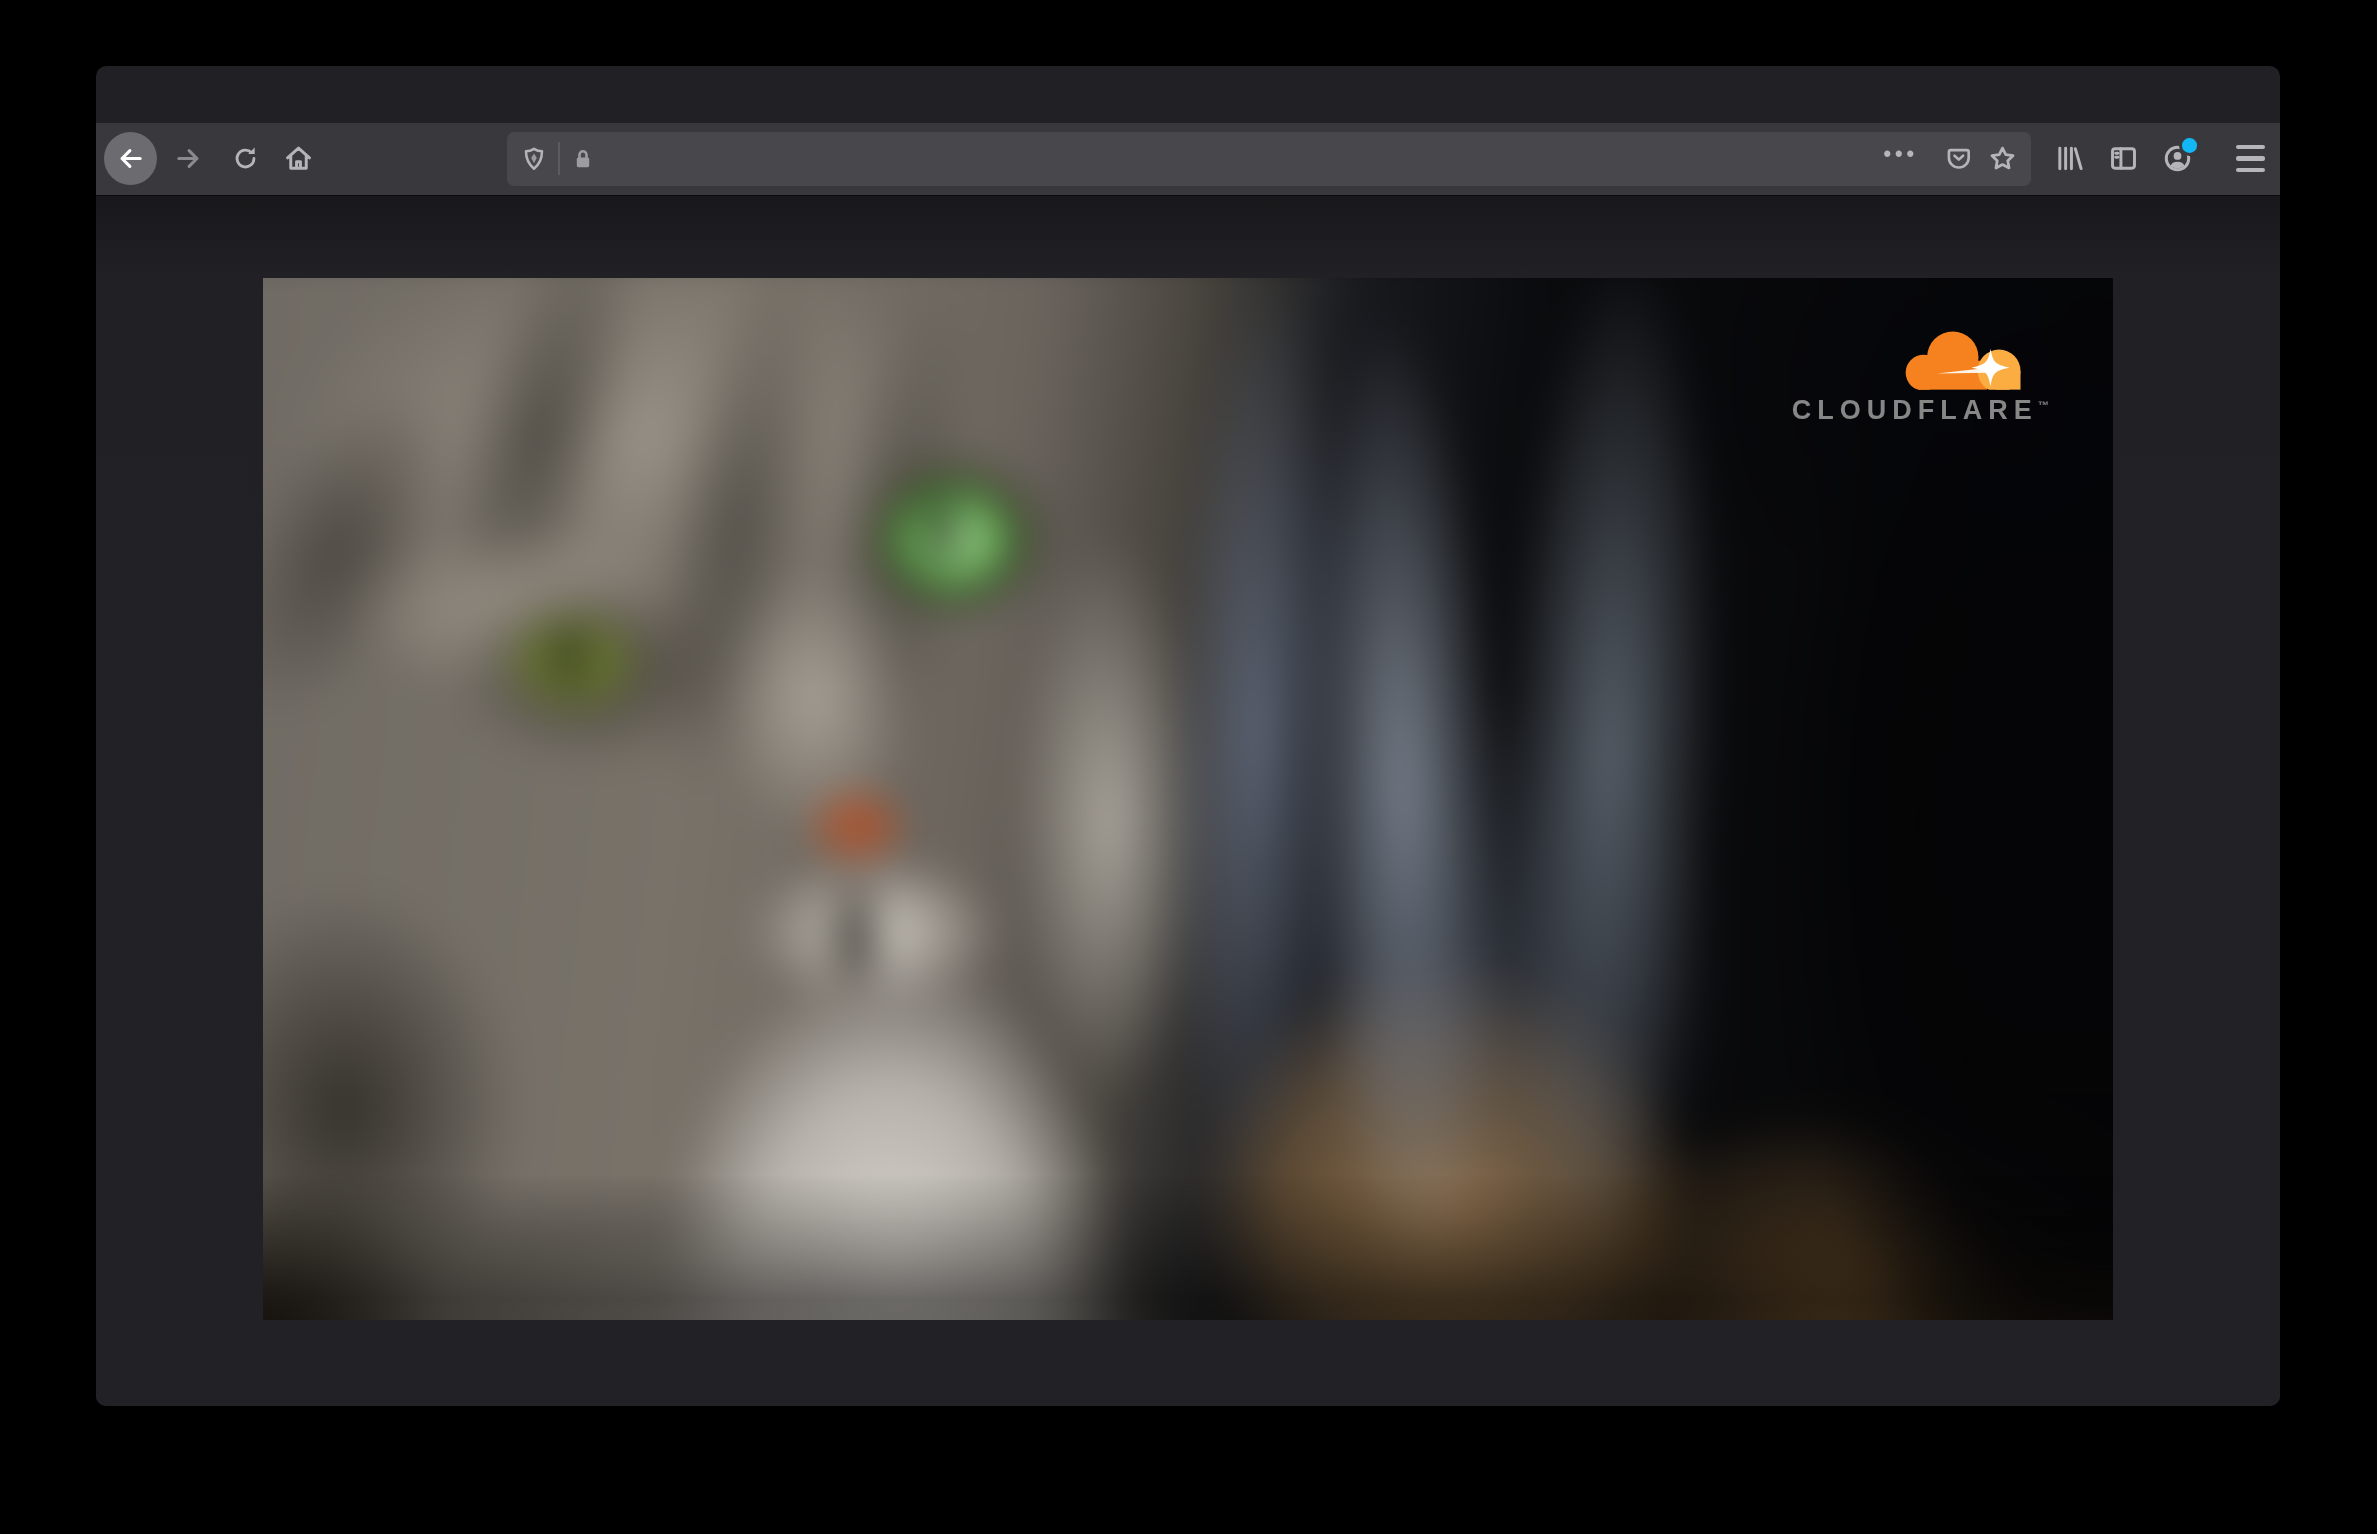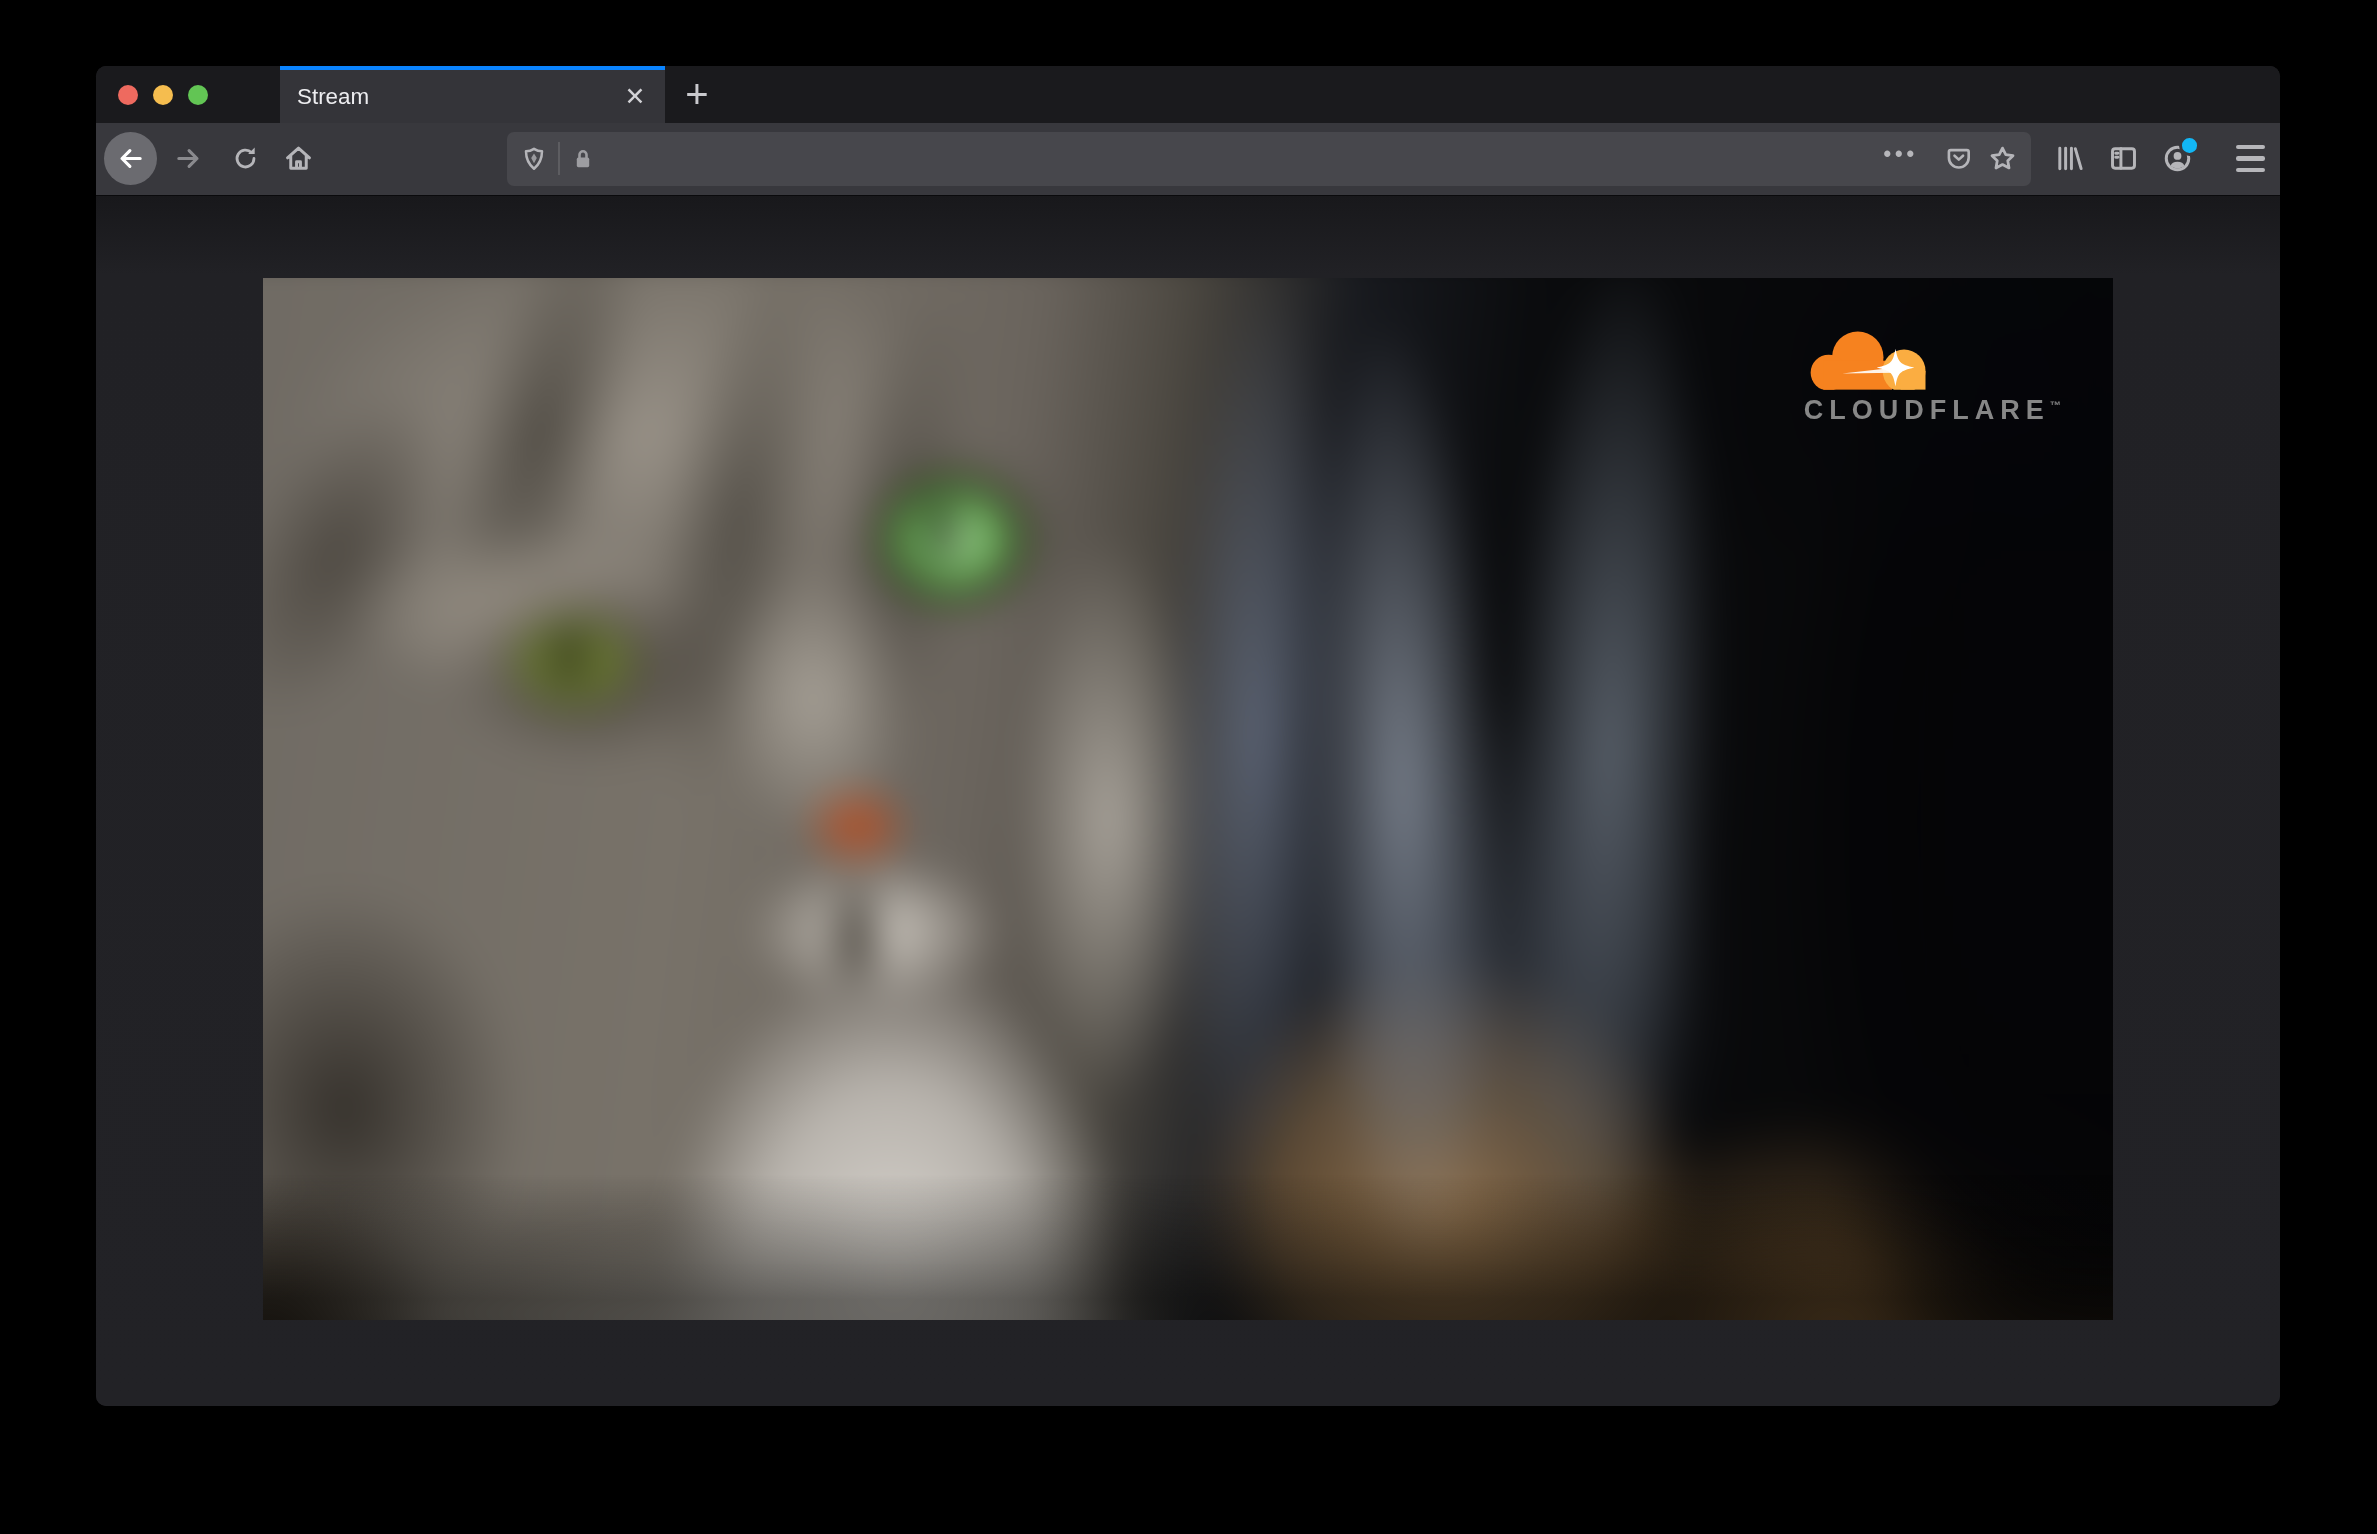--- a/index.html
+++ b/index.html
@@ -73,44 +73,32 @@
   .b24{left:-6%;top:84%;width:18%;height:30%;background:radial-gradient(closest-side,#1b140cee,transparent);}
   .b25{left:49%;top:2%;width:9%;height:84%;background:radial-gradient(closest-side,#6b7588cc,transparent);transform:rotate(2deg);}
   .b26{left:56%;top:6%;width:10%;height:88%;background:radial-gradient(closest-side,#9aa3b1cc,transparent);transform:rotate(-2deg);}
   .b27{left:66%;top:0;width:11%;height:92%;background:radial-gradient(closest-side,#78828fbb,transparent);transform:rotate(2deg);}
   .b28{left:52%;top:40%;width:26%;height:55%;background:radial-gradient(closest-side,#525a6877,transparent);}
   .b29{left:80%;top:-6%;width:30%;height:116%;background:radial-gradient(closest-side,#050507,#050507e6 70%,transparent);}
   .b30{left:74%;top:-8%;width:30%;height:40%;background:radial-gradient(closest-side,#05060aee,transparent);}
   .vignette{position:absolute;left:0;top:0;width:100%;height:100%;
     background:linear-gradient(180deg,rgba(0,0,0,0) 86%,rgba(3,3,2,.5) 98%);}
   
-  .logo{position:absolute;top:45px;right:52px;display:flex;flex-direction:column;align-items:flex-start;}
+  .logo{position:absolute;top:45px;right:64px;display:flex;flex-direction:column;align-items:flex-end;}
   .logo svg{margin-right:3.4px;}
   .brand-line{margin-top:0;font-size:27px;font-weight:bold;letter-spacing:6px;color:#878787;white-space:nowrap;}
   .brand-tm{font-size:11.2px;vertical-align:super;letter-spacing:0;}
   .ico{stroke:#b5b5b9;fill:none;stroke-width:2.3;stroke-linecap:round;stroke-linejoin:round;}
 </style>
 </head>
 <body>
 
 <div class="stage">
   <div class="window">
 
-    <div class="tabbar">
-      <div class="lights">
-        <div class="light red"></div>
-        <div class="light yellow"></div>
-        <div class="light green"></div>
-      </div>
-      <div class="tab">
-        <span class="tab-title">Stream</span>
-        <span class="tab-close">✕</span>
-      </div>
-      <div class="newtab">+</div>
-    </div>
 
     <div class="toolbar">
       <div class="back-circle">
         <svg width="29" height="29" viewBox="0 0 24 24">
           <path d="M20 12 H5 M11.5 5.5 L5 12 l6.5 6.5" fill="none" stroke="#ffffff" stroke-width="2.6" stroke-linecap="round" stroke-linejoin="round"></path>
         </svg>
       </div>
       <div class="tbtn fwd">
         <svg width="29" height="29" viewBox="0 0 24 24">
           <path d="M4 12 H19 M12.5 5.5 L19 12 l-6.5 6.5" fill="none" stroke="#8a8a8e" stroke-width="2.6" stroke-linecap="round" stroke-linejoin="round"></path>

